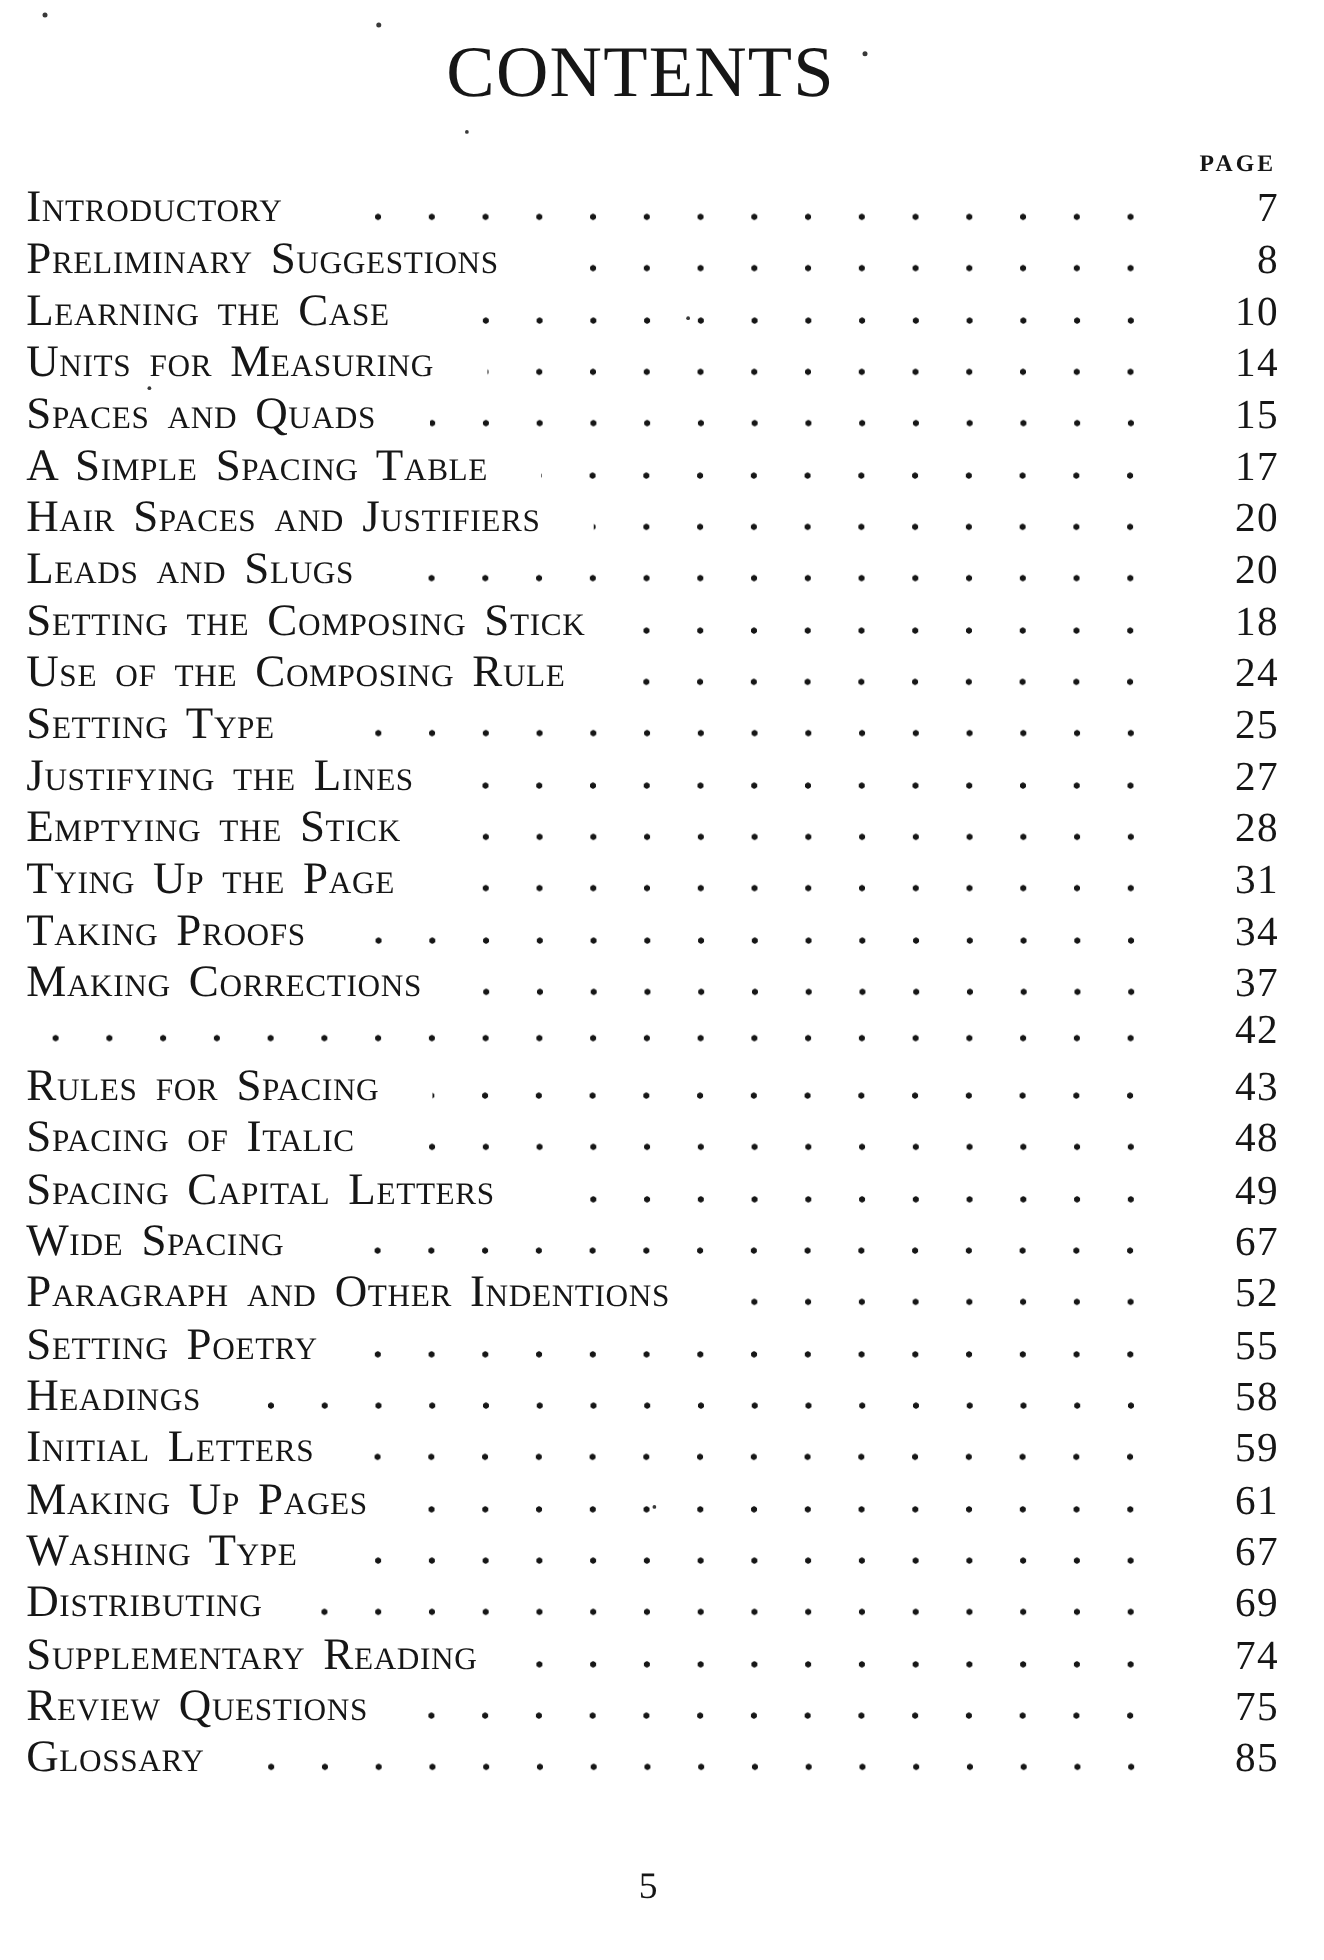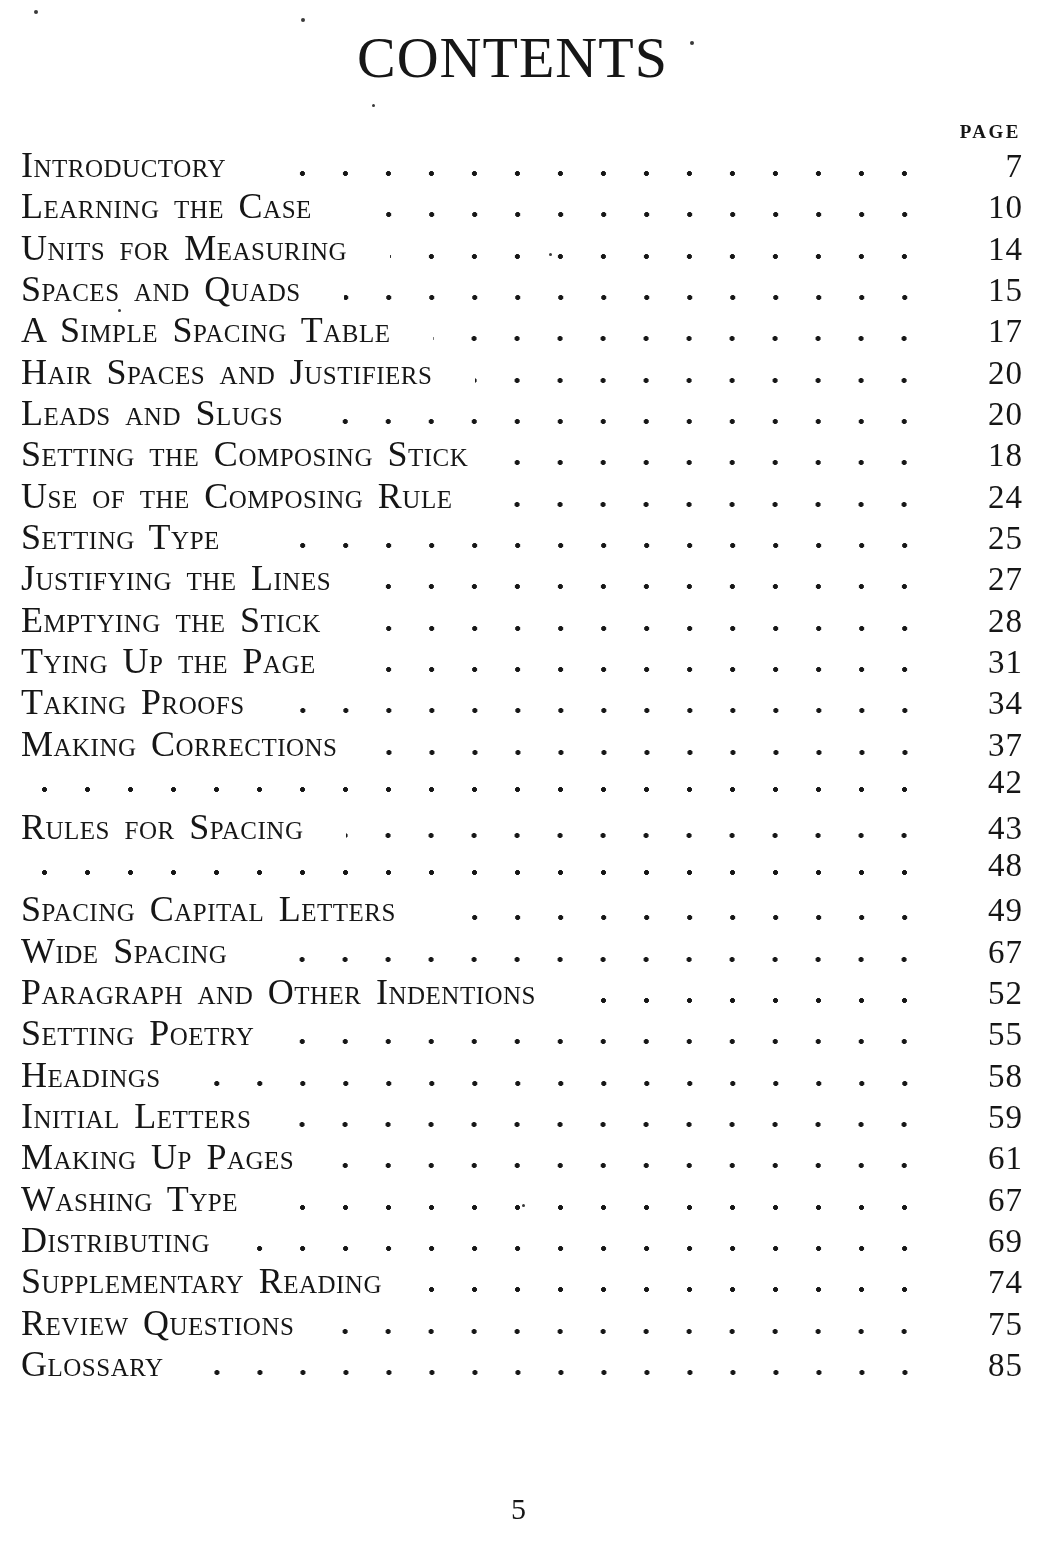--- a/index.html
+++ b/index.html
@@ -89,20 +89,25 @@
 
   <div class="page-label">PAGE</div>
 
   <div class="toc">
   <div class="toc-row">
     <span class="entry-title">Introductory</span>
     <span class="leader"></span>
     <span class="num">7</span>
   </div>
 
+  <div class="toc-row">
+    <span class="entry-title">Preliminary Suggestions</span>
+    <span class="leader"></span>
+    <span class="num">8</span>
+  </div>
 
   <div class="toc-row">
     <span class="entry-title">Learning the Case</span>
     <span class="leader"></span>
     <span class="num">10</span>
   </div>
 
   <div class="toc-row">
     <span class="entry-title">Units for Measuring</span>
     <span class="leader"></span>
@@ -186,20 +191,21 @@
     <span class="num">42</span>
   </div>
 
   <div class="toc-row">
     <span class="entry-title">Rules for Spacing</span>
     <span class="leader"></span>
     <span class="num">43</span>
   </div>
 
   <div class="toc-row">
+    <span class="entry-title">Spacing of Italic</span>
     <span class="leader"></span>
     <span class="num">48</span>
   </div>
 
   <div class="toc-row">
     <span class="entry-title">Spacing Capital Letters</span>
     <span class="leader"></span>
     <span class="num">49</span>
   </div>
 

